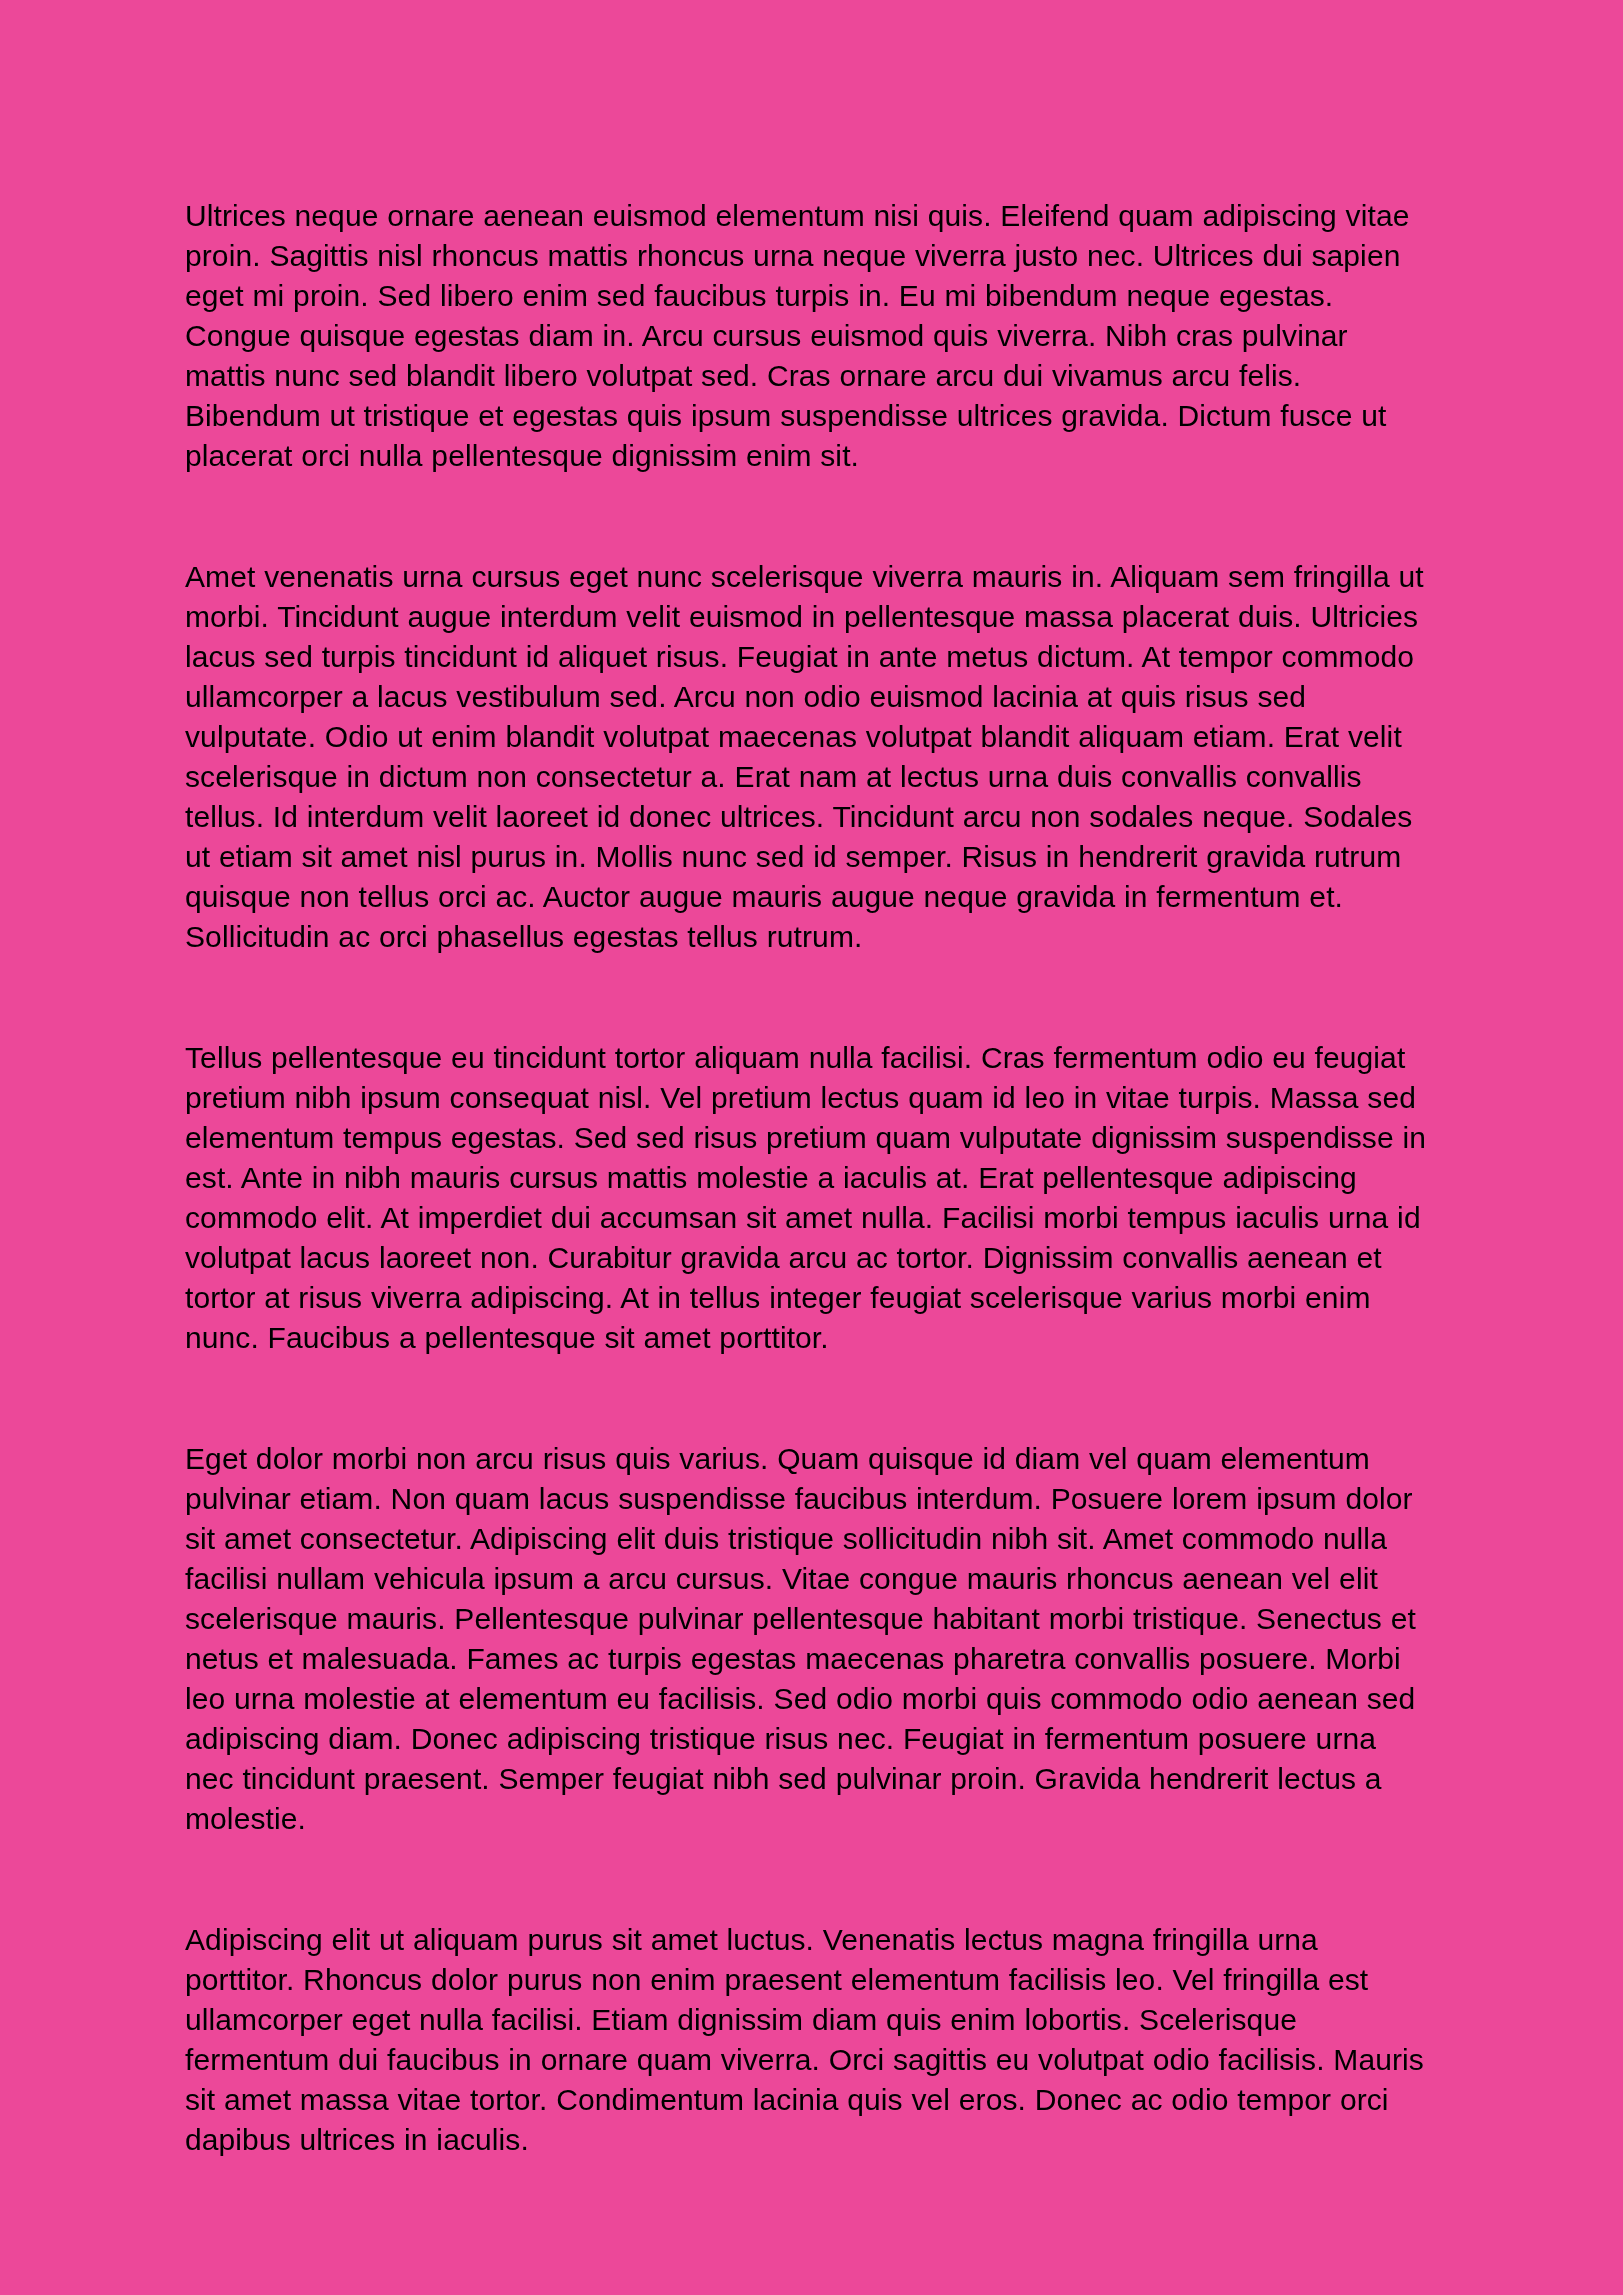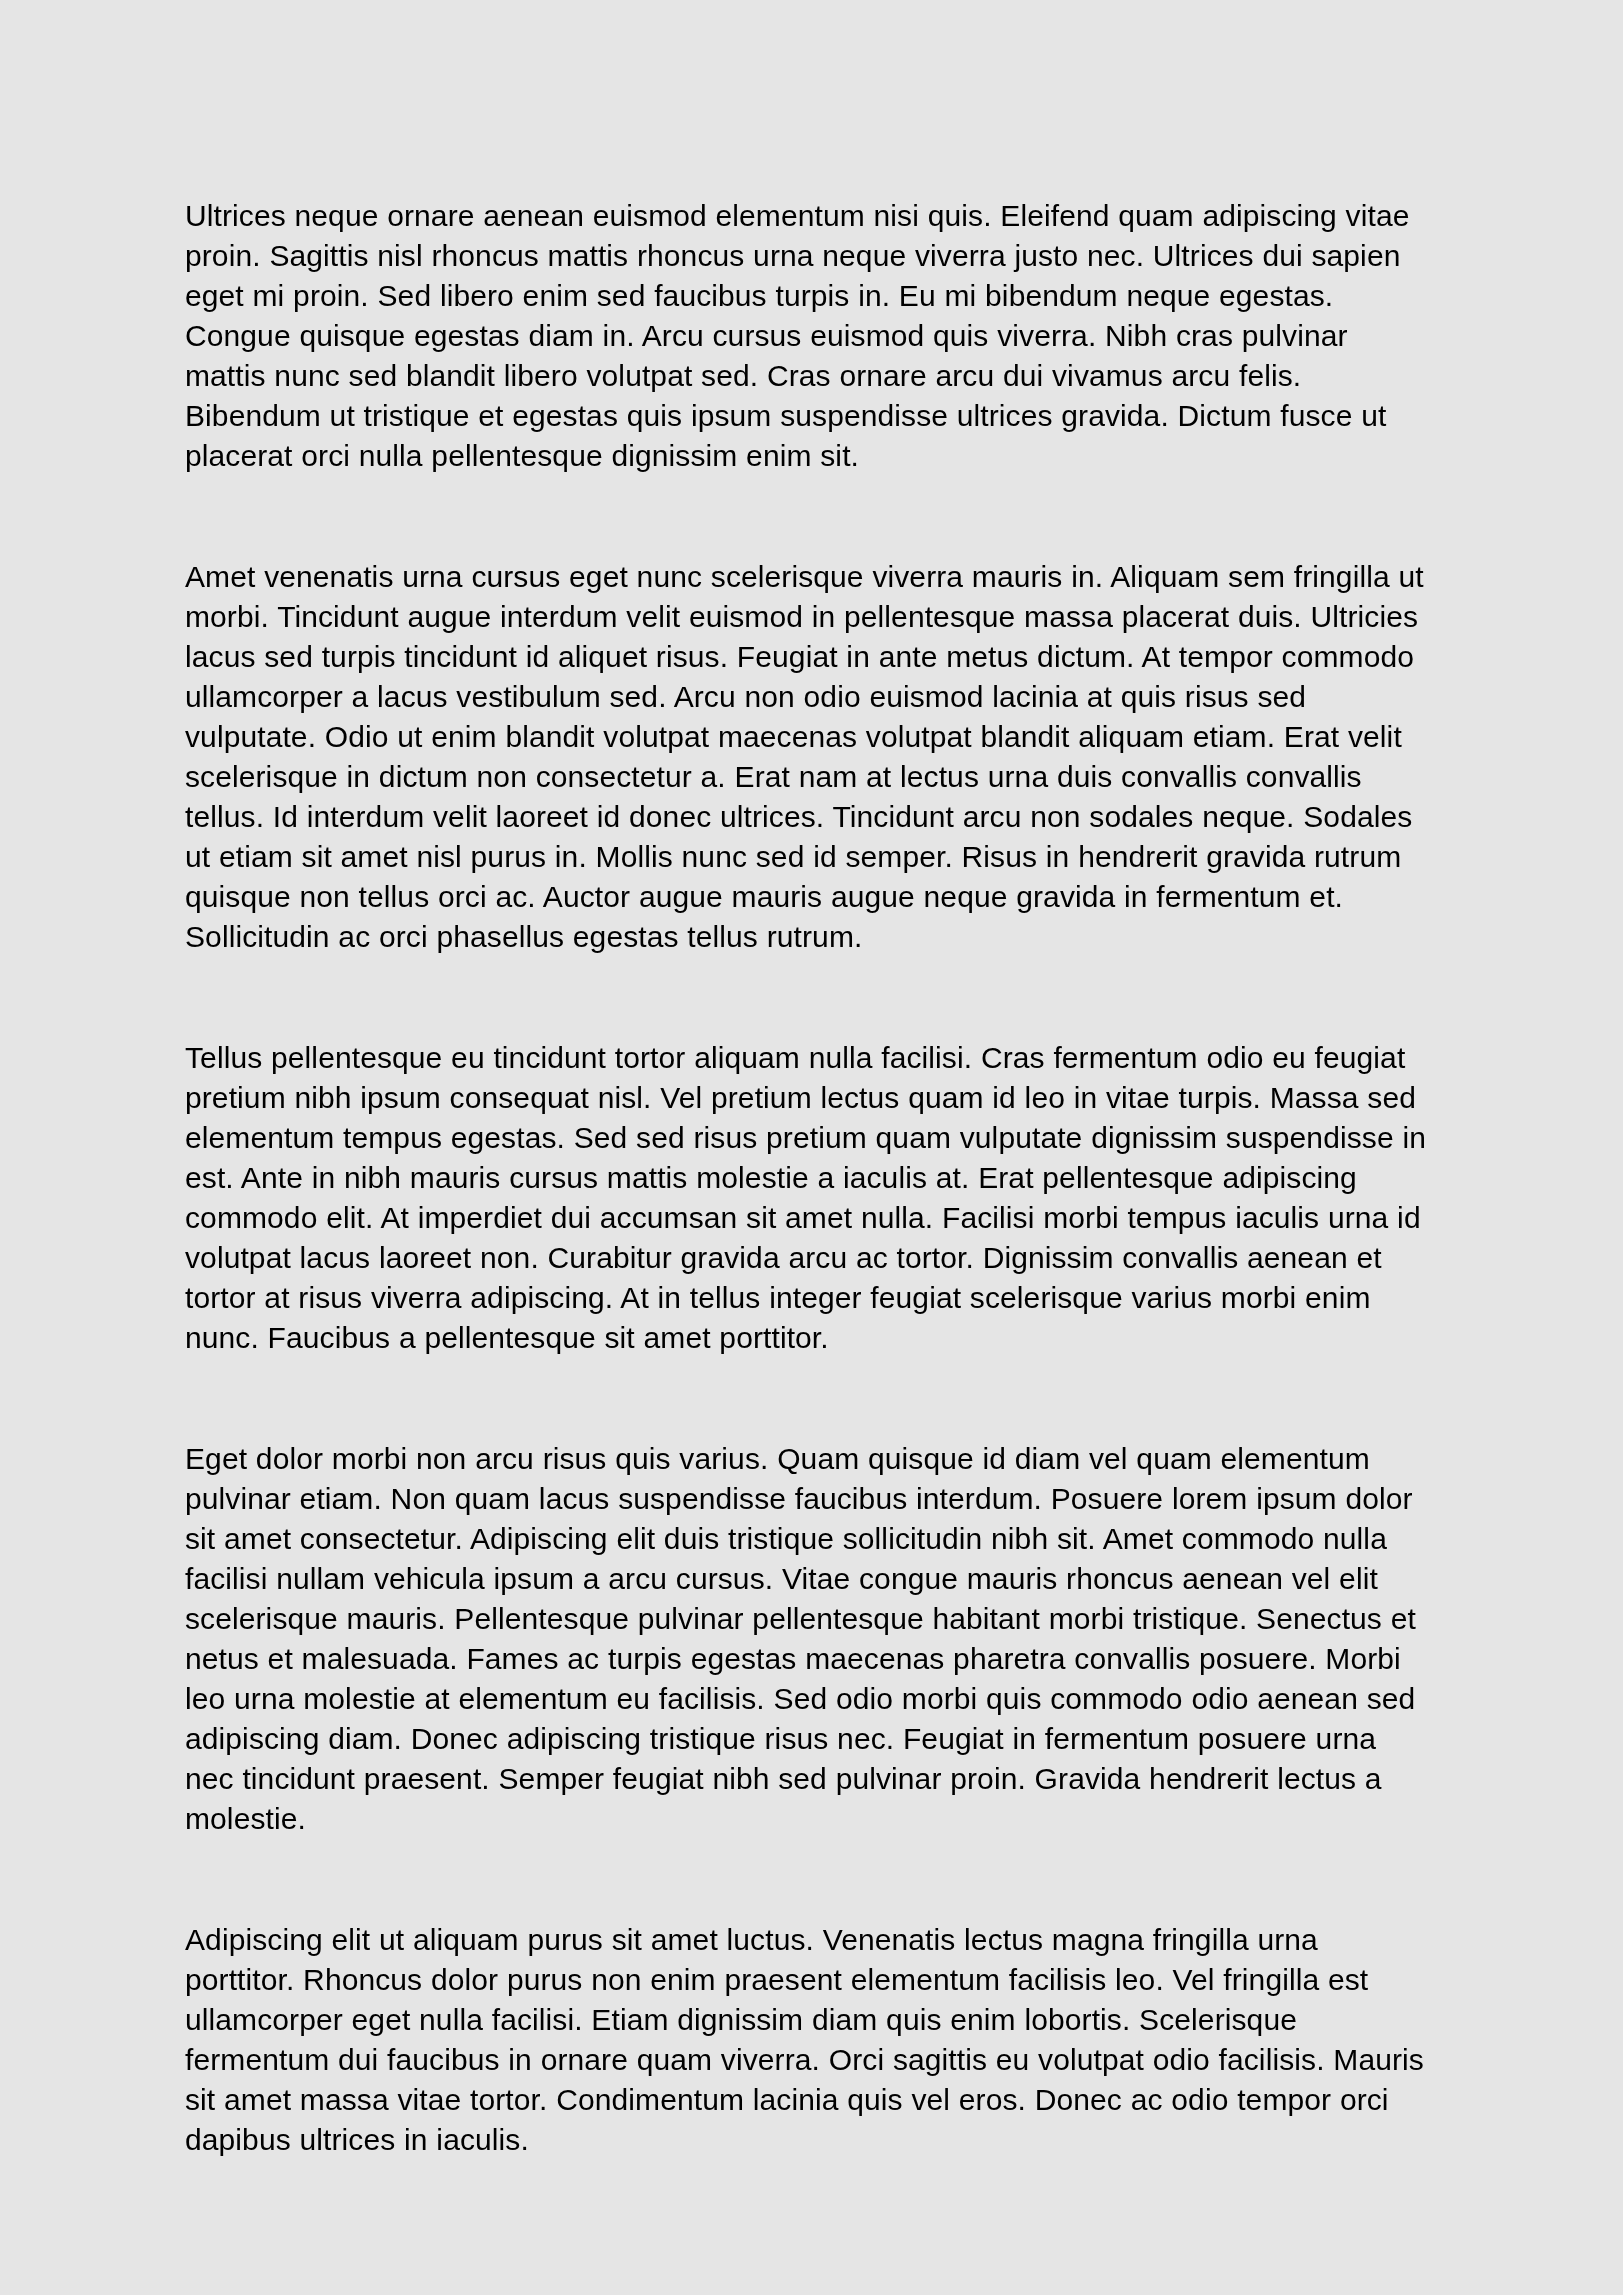--- a/index.html
+++ b/index.html
@@ -10,21 +10,21 @@
   body {
     width: 1623px;
     height: 2295px;
     position: relative;
     overflow: hidden;
   }
   .document-page {
     box-sizing: border-box;
     width: 1623px;
     height: 2295px;
-    background: #e5e5e5;
+    background: #ec4899;
     padding: 196px 196px 0 185px;
     font-family: "Liberation Sans", "DejaVu Sans", sans-serif;
     color: #000000;
   }
   .document-page p {
     margin: 0 0 81px 0;
     font-size: 30px;
     line-height: 40px;
     font-weight: 400;
     letter-spacing: 0.1px;

